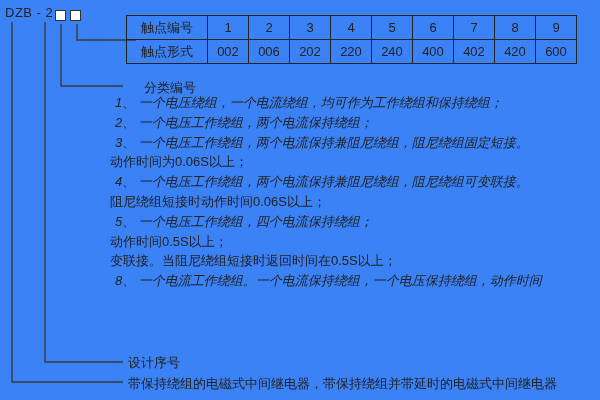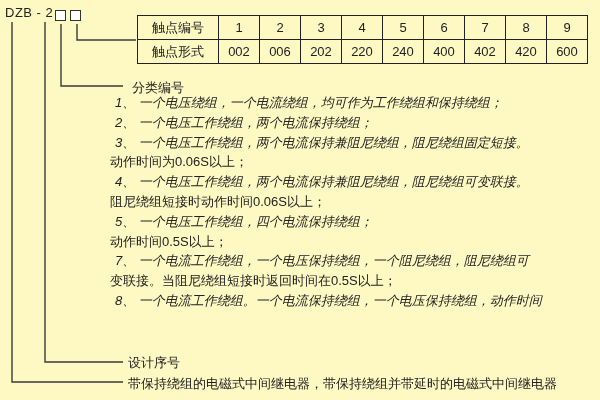--- a/index.html
+++ b/index.html
@@ -6,21 +6,21 @@
     margin: 0;
     padding: 0;
     background: #ffffff;
     font-family: "Liberation Sans", "DejaVu Sans", sans-serif;
     color: #222222;
   }
   #canvas {
     position: relative;
     width: 600px;
     height: 400px;
-    background: #fef9c3;
+    background: #3b82f6;
     overflow: hidden;
   }
   
   #model-code {
     position: absolute;
     left: 5px;
     top: 5px;
     font-size: 13px;
     letter-spacing: 0.5px;
     font-weight: 500;
@@ -46,21 +46,21 @@
   }
   #connectors polyline {
     fill: none;
     stroke: #3a3a3a;
     stroke-width: 1.4;
   }
 
   
   #contact-table {
     position: absolute;
-    left: 137px;
+    left: 126px;
     top: 15px;
     border-collapse: collapse;
     table-layout: fixed;
   }
   #contact-table td {
     border: 1.6px solid #222222;
     height: 23px;
     text-align: center;
     vertical-align: middle;
     font-size: 13px;
@@ -69,21 +69,21 @@
   }
   #contact-table td.hdr { width: 80px; }
   #contact-table td.val { width: 40px; }
 
   
   .callout-label {
     position: absolute;
     font-size: 13px;
     white-space: nowrap;
   }
-  #classification-title { left: 132px; top: 79px; }
+  #classification-title { left: 144px; top: 79px; }
   #design-serial-label  { left: 128px; top: 354px; }
   #relay-description    { left: 128px; top: 375px; }
 
   #classification-items {
     position: absolute;
     left: 110px;
     top: 93px;
     width: 488px;
   }
   .item-line {
@@ -143,21 +143,20 @@
 
   <div id="classification-items">
     <div class="item-line numbered">1、 一个电压绕组，一个电流绕组，均可作为工作绕组和保持绕组；</div>
     <div class="item-line numbered">2、 一个电压工作绕组，两个电流保持绕组；</div>
     <div class="item-line numbered">3、 一个电压工作绕组，两个电流保持兼阻尼绕组，阻尼绕组固定短接。</div>
     <div class="item-line">动作时间为0.06S以上；</div>
     <div class="item-line numbered">4、 一个电压工作绕组，两个电流保持兼阻尼绕组，阻尼绕组可变联接。</div>
     <div class="item-line">阻尼绕组短接时动作时间0.06S以上；</div>
     <div class="item-line numbered">5、 一个电压工作绕组，四个电流保持绕组；</div>
     <div class="item-line">动作时间0.5S以上；</div>
-    <div class="item-line numbered">7、 一个电流工作绕组，一个电压保持绕组，一个阻尼绕组，阻尼绕组可</div>
     <div class="item-line">变联接。当阻尼绕组短接时返回时间在0.5S以上；</div>
     <div class="item-line numbered">8、 一个电流工作绕组。一个电流保持绕组，一个电压保持绕组，动作时间</div>
   </div>
 
   <div id="design-serial-label" class="callout-label">设计序号</div>
 
   <div id="relay-description" class="callout-label">带保持绕组的电磁式中间继电器，带保持绕组并带延时的电磁式中间继电器</div>
 
 </div>
 

